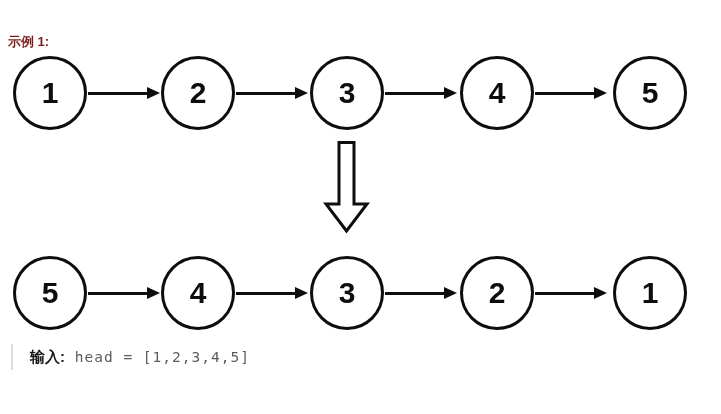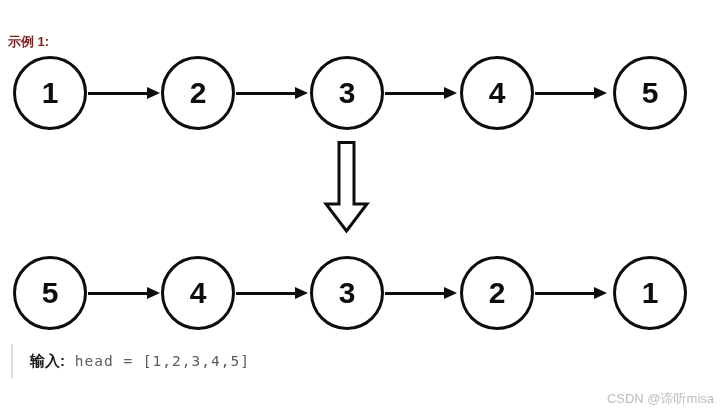--- a/index.html
+++ b/index.html
@@ -71,21 +71,21 @@
   
   .io-block {
     position: absolute;
     left: 11px;
     top: 344px;
     border-left: 2px solid #dcdcdc;
     padding: 3px 0 3px 17px;
   }
   .io-line {
     font-size: 15px;
-    line-height: 28px;
+    line-height: 19px;
     white-space: pre;
   }
   .io-label {
     font-weight: bold;
     color: #1a1a1a;
     font-size: 15px;
   }
   .io-code {
     font-family: "DejaVu Sans Mono", "Liberation Mono", monospace;
     color: #5c5c5c;
@@ -176,15 +176,14 @@
     </div>
     <div class="node" style="left:613px; top:256px;">
       <span class="num">1</span>
     </div>
   </div>
 
   <div class="io-block">
     <div class="io-line"><span class="io-label">输入:</span><span class="io-code"> </span><span class="io-code">head = [1,2,3,4,5]</span></div>
   </div>
 
-  <div class="watermark">CSDN @谛听misa</div>
 
 </div>
 
 </body></html>

